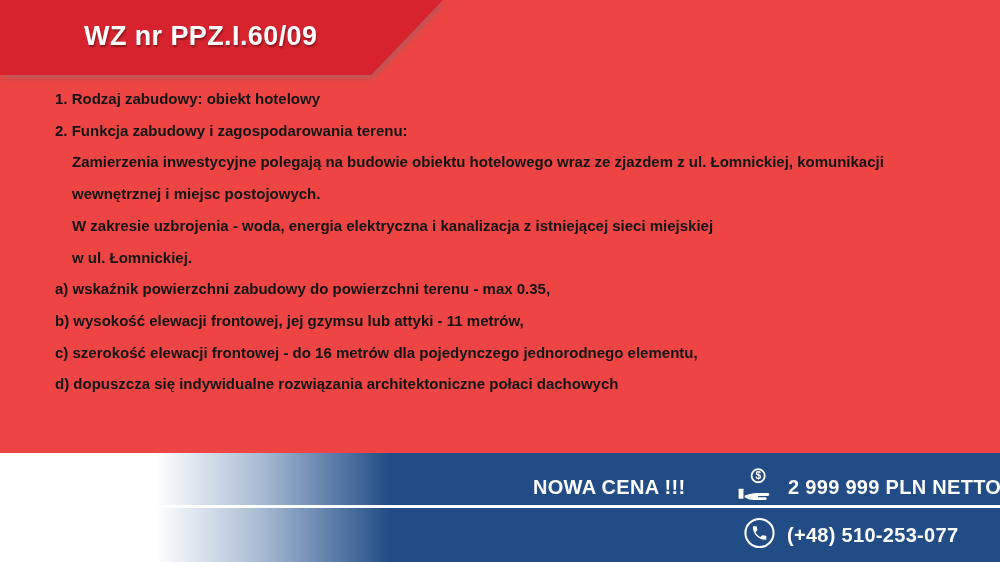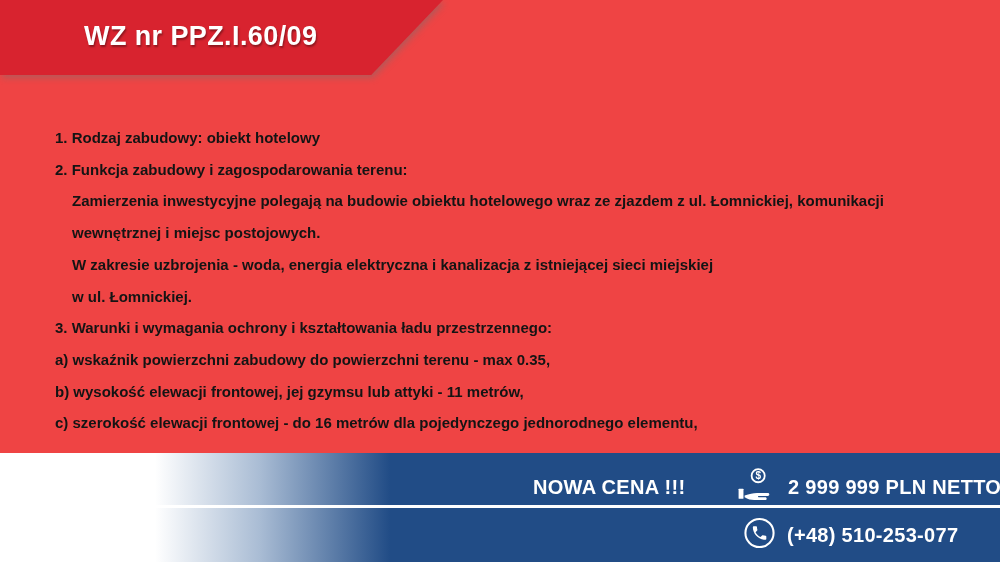--- a/index.html
+++ b/index.html
@@ -8,21 +8,21 @@
     overflow:hidden;font-family:"Liberation Sans",sans-serif;
   }
   
   .banner-wrap{position:absolute;top:0;left:0;filter:drop-shadow(2px 3px 3px rgba(110,110,110,.45));}
   .banner{width:443px;height:75px;background:#d8232f;clip-path:polygon(0 0,100% 0,83.8% 100%,0 100%);}
   .banner-title{
     position:absolute;left:84px;top:21px;color:#ffffff;font-size:27px;font-weight:bold;
     letter-spacing:.4px;text-shadow:1px 2px 2px rgba(0,0,0,.35);white-space:nowrap;
   }
   
-  .body{position:absolute;left:55px;top:83px;width:930px;margin-top:39px;}
+  .body{position:absolute;left:55px;top:83px;width:930px;}
   .line{font-size:15px;font-weight:bold;color:#141414;line-height:31.7px;white-space:nowrap;}
   .indent{padding-left:17px;}
   
   .footer{position:absolute;left:0;top:453px;width:1000px;height:109px;}
   .bar{
     position:absolute;left:0;width:1000px;
     background:linear-gradient(90deg,#ffffff 0%,#ffffff 15.5%,#a9bcd4 26%,#214c86 39%,#214c86 100%);
   }
   .bar-price{top:0;height:67px;}
   .separator{position:absolute;top:52px;left:0;width:100%;height:3px;background:#ffffff;}
@@ -49,24 +49,24 @@
   </div>
   <div class="banner-title">WZ nr PPZ.I.60/09</div>
 
   <div class="body">
     <div class="line">1. Rodzaj zabudowy: obiekt hotelowy</div>
     <div class="line">2. Funkcja zabudowy i zagospodarowania terenu:</div>
     <div class="line indent">Zamierzenia inwestycyjne polegają na budowie obiektu hotelowego wraz ze zjazdem z ul. Łomnickiej, komunikacji</div>
     <div class="line indent">wewnętrznej i miejsc postojowych.</div>
     <div class="line indent">W zakresie uzbrojenia - woda, energia elektryczna i kanalizacja z istniejącej sieci miejskiej</div>
     <div class="line indent">w ul. Łomnickiej.</div>
-    <div class="line">3. Warunki i wymagania ochrony i kształtowania ładu przestrzennego:</div>
     <div class="line">a) wskaźnik powierzchni zabudowy do powierzchni terenu - max 0.35,</div>
     <div class="line">b) wysokość elewacji frontowej, jej gzymsu lub attyki - 11 metrów,</div>
     <div class="line">c) szerokość elewacji frontowej - do 16 metrów dla pojedynczego jednorodnego elementu,</div>
+    <div class="line">d) dopuszcza się indywidualne rozwiązania architektoniczne połaci dachowych</div>
   </div>
 
   <div class="footer">
 
     <div class="bar bar-price">
       <span class="label">NOWA CENA !!!</span>
       <span class="iconbox">
         <svg width="36" height="36" viewBox="0 0 34 34" aria-hidden="true">
           <circle cx="20" cy="8.2" r="6.2" fill="none" stroke="#ffffff" stroke-width="1.7"></circle>
           <text x="20" y="11.6" text-anchor="middle" font-size="9.5" font-weight="bold" font-family="Liberation Sans, sans-serif" fill="#ffffff">$</text>

